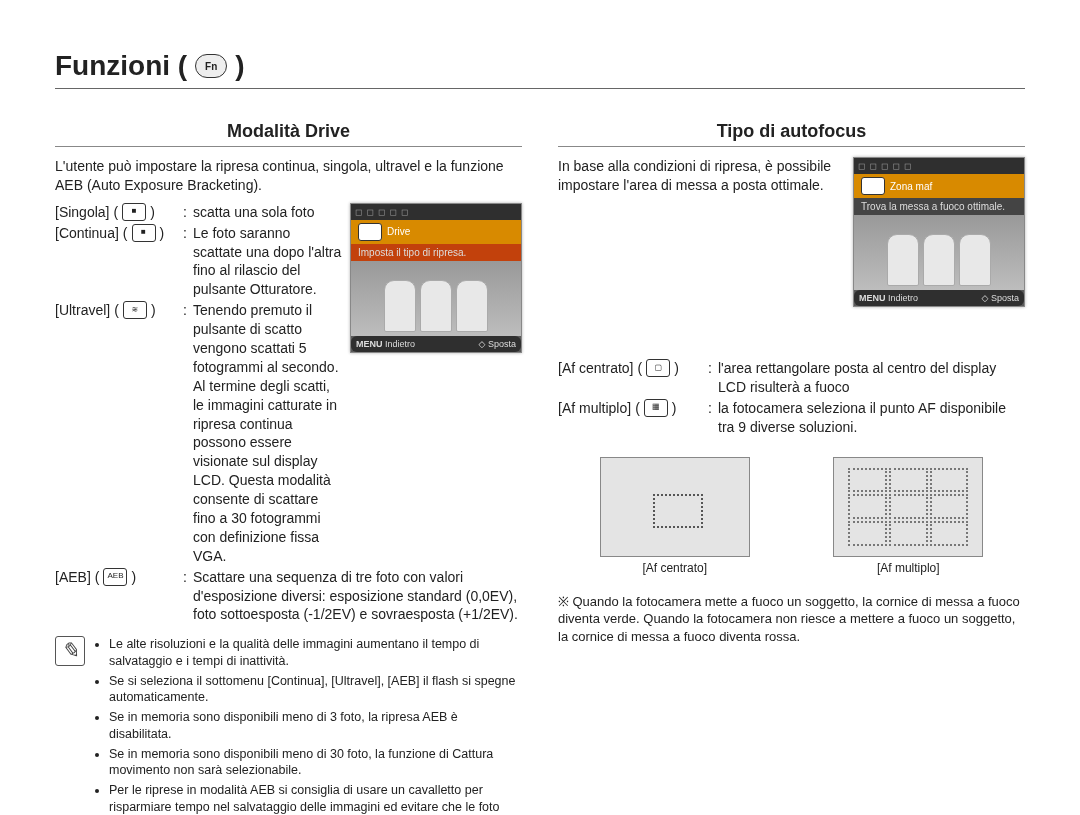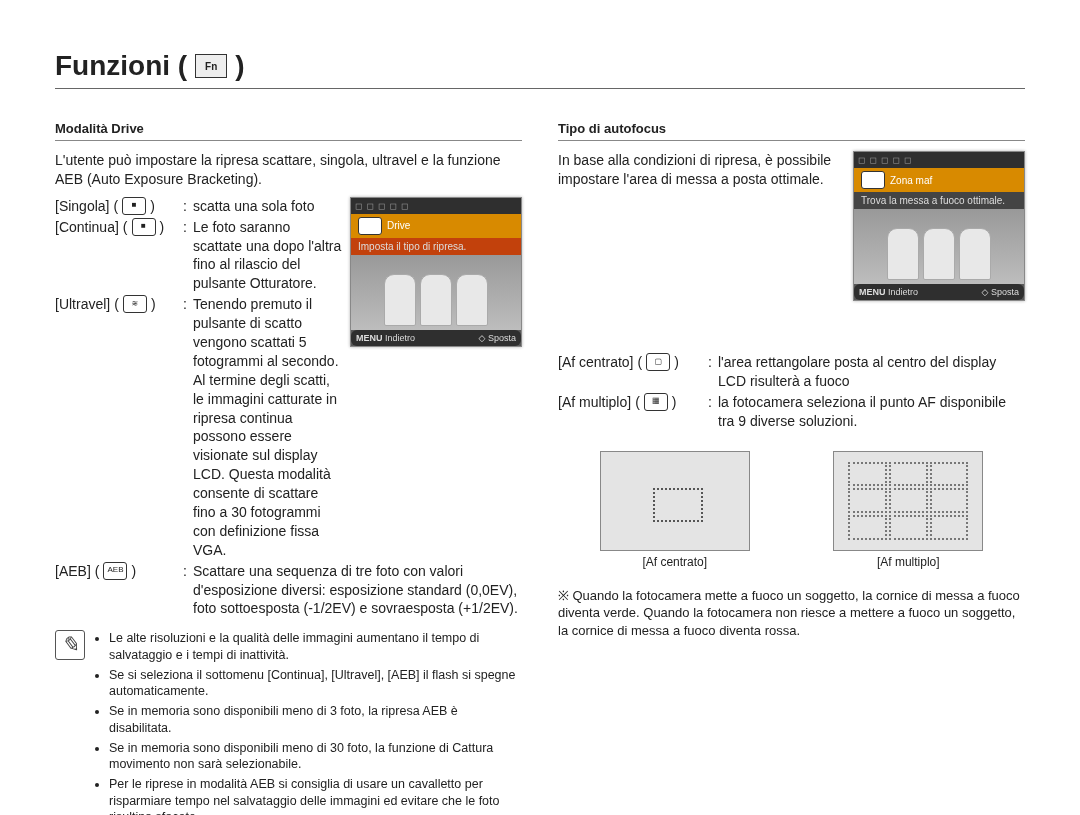--- a/index.html
+++ b/index.html
@@ -31,24 +31,25 @@
   }
   .columns {
     display: flex;
     gap: 36px;
   }
   .col {
     flex: 1;
     min-width: 0;
   }
   .section-heading {
-    font-size: 13px;
+    font-size: 18px;
     border-bottom: 1px solid #888;
     padding-bottom: 4px;
     margin: 0 0 10px 0;
+    text-align: center;
   }
   .intro {
     font-size: 14px;
     line-height: 1.35;
     margin-bottom: 8px;
   }
   .def-row {
     display: flex;
     font-size: 14px;
     line-height: 1.35;
@@ -71,21 +72,21 @@
     width: 26px; height: 18px;
     border: 1.5px solid #333;
     border-radius: 3px;
     font-size: 9px;
     vertical-align: middle;
     background:#fff;
   }
   .icon-box.small { width:22px; height:16px; font-size:8px;}
   .camera-icon {
     display:inline-flex; align-items:center; justify-content:center;
-    width:30px; height:22px; border:1.5px solid #333; border-radius:0;
+    width:30px; height:22px; border:1.5px solid #333; border-radius:12px;
     position:relative; background:#eee;
     font-size:10px; font-weight:bold;
   }
   .note-icon {
     width:28px; height:28px; border:1.5px solid #555; border-radius:3px;
     display:inline-flex; align-items:center; justify-content:center;
     flex:0 0 28px;
     font-style:italic; font-family:"Times New Roman",serif;
     font-size:22px;
     color:#444;
@@ -190,21 +191,21 @@
     <span>Funzioni (</span>
     <span class="camera-icon">Fn</span>
     <span>)</span>
     <span class="hr"></span>
   </div>
 
   <div class="columns">
 
     <div class="col">
       <h3 class="section-heading">Modalità Drive</h3>
-      <div class="intro">L'utente può impostare la ripresa scattare, singola, ultravel e la funzione AEB (Auto Exposure Bracketing).</div>
+      <div class="intro">L'utente può impostare la ripresa continua, singola, ultravel e la funzione AEB (Auto Exposure Bracketing).</div>
 
       <div class="clearfix">
 
         <div class="screenshot">
           <div class="sbar-top">
               <span>◻</span>
               <span>◻</span>
               <span>◻</span>
               <span>◻</span>
               <span>◻</span>

